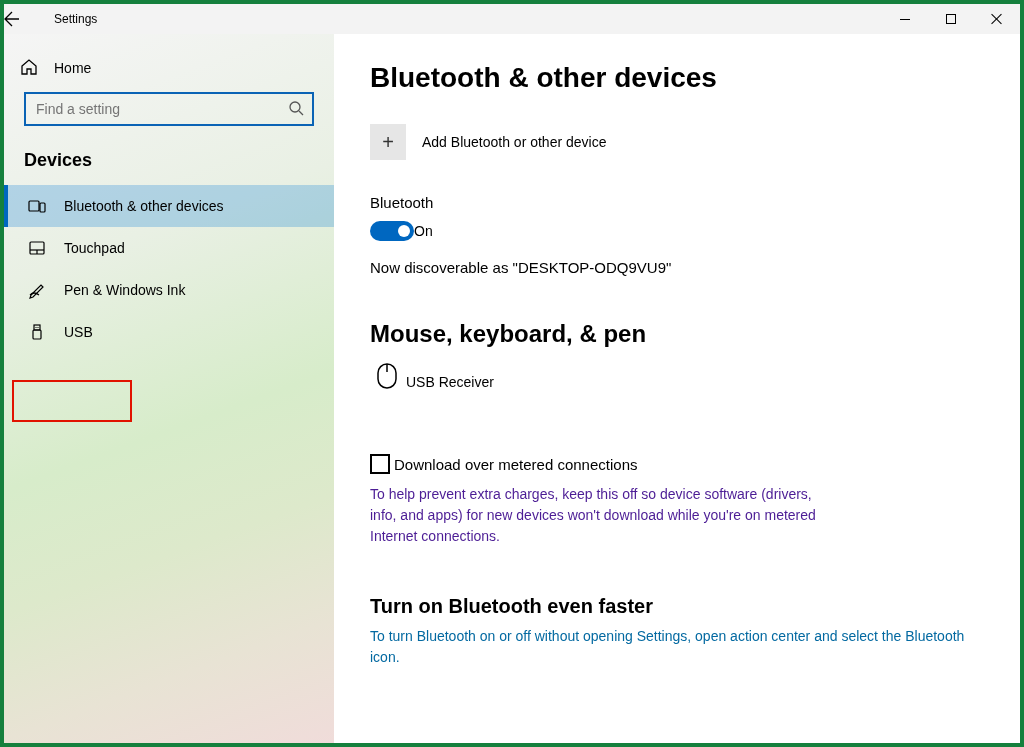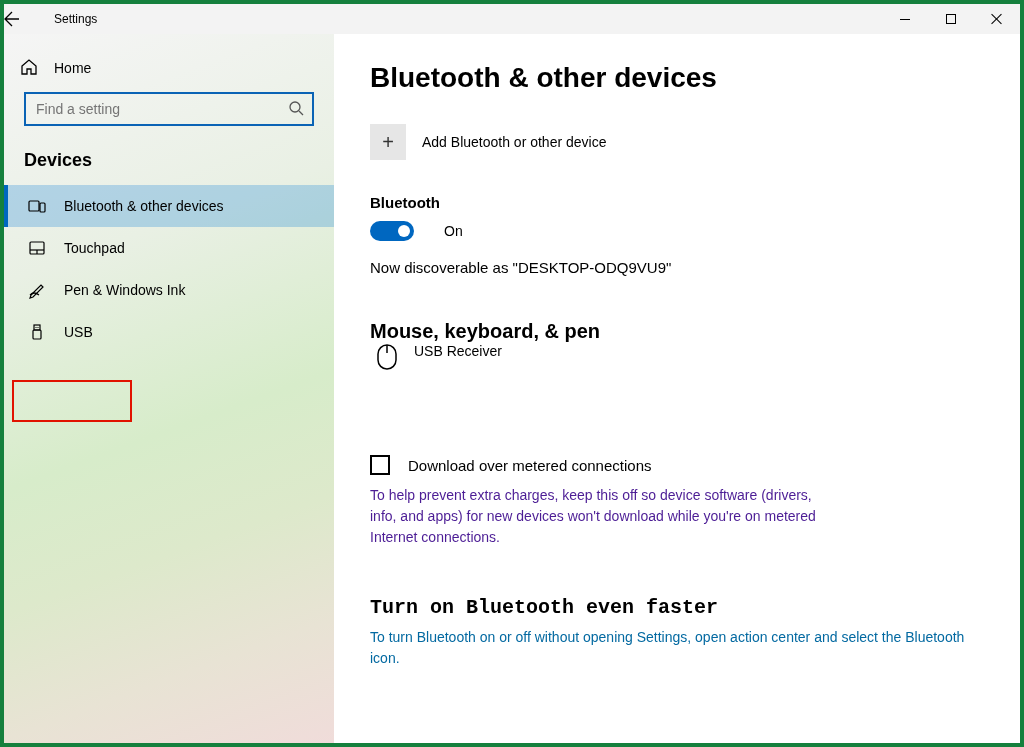--- a/index.html
+++ b/index.html
@@ -78,44 +78,44 @@
   display: flex; flex-direction: column;
 }
 .page-title { font-size: 28px; font-weight: 600; margin-bottom: 30px; }
 
 .add-row { display: flex; align-items: center; gap: 16px; margin-bottom: 34px; cursor: pointer; }
 .add-box {
   width: 36px; height: 36px; background: #e6e6e6; display: flex;
   align-items: center; justify-content: center; font-size: 20px; color: #333;
 }
 
-.section-label { font-size: 15px; margin-bottom: 10px; font-weight: bold; }
-.toggle-row { display: flex; align-items: center; gap: 30px; margin-bottom: 18px; text-align: center; }
+.section-label { font-size: 15px; margin-bottom: 10px; }
+.toggle-row { display: flex; align-items: center; gap: 0; margin-bottom: 18px; text-align: center; }
 .toggle {
   width: 44px; height: 20px; border-radius: 10px; background: #0067c0;
   position: relative;
 }
 .toggle .knob {
   width: 12px; height: 12px; background: #fff; border-radius: 50%;
   position: absolute; top: 4px; right: 4px;
 }
 .discover-text { font-size: 15px; margin-bottom: 44px; }
 
-.subheading { font-size: 20px; font-weight: 600; }
-.device-row { display: flex; align-items: flex-start; gap: 16px; margin-bottom: 84px; padding-left: 6px; }
+.subheading { font-size: 24px; font-weight: 600; margin-bottom: 14px; }
+.device-row { display: flex; align-items: flex-end; gap: 8px; margin-bottom: 64px; padding-left: 6px; }
 .device-row .dicon { width: 22px; height: 28px; }
 .mouse-svg { stroke:#000; stroke-width:1.5; fill:none; }
 
-.checkbox-row { display: flex; align-items: center; gap: 18px; font-size: 15px; margin-bottom: 10px; }
+.checkbox-row { display: flex; align-items: center; gap: 4px; font-size: 15px; margin-bottom: 10px; }
 .checkbox-row .box {
   width: 20px; height: 20px; border: 2px solid #000;
 }
 .help-text { color: #4c1d95; font-size: 14px; line-height: 1.5; max-width: 450px; margin-bottom: 48px; }
 
-.subheading2 { font-size: 20px; font-weight: 600; margin-bottom: 8px; font-family: Liberation Mono, monospace; }
+.subheading2 { font-size: 20px; font-weight: 600; margin-bottom: 8px; }
 .help-text2 { color: #0369a1; font-size: 14px; line-height: 1.5; max-width: 620px; }
 
 svg { display: block; }
 </style>
 </head>
 <body>
 
 <div class="window">
 
   <div class="titlebar">

